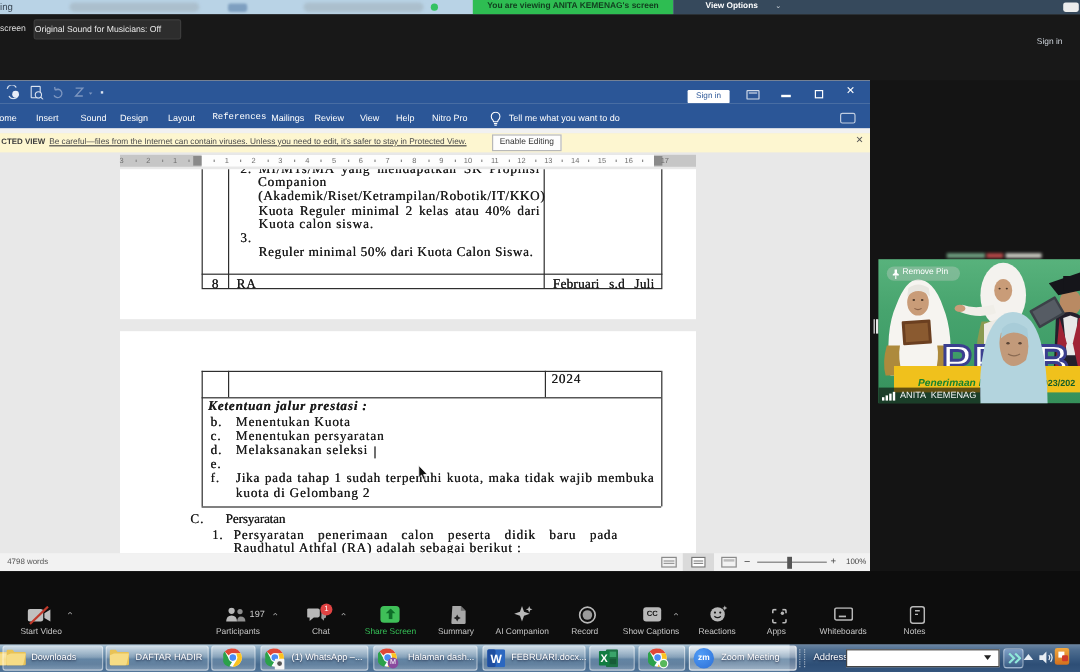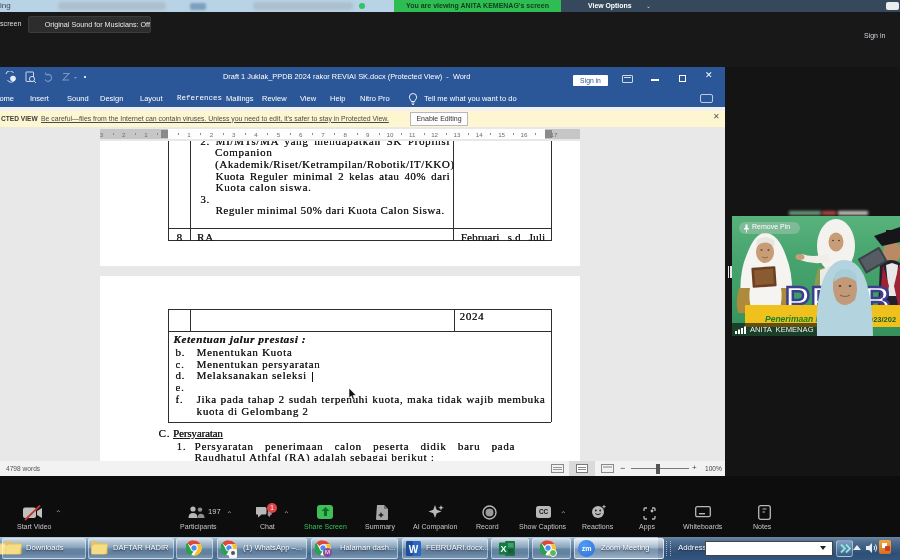--- a/index.html
+++ b/index.html
@@ -20,21 +20,21 @@
 <div class="abs" style="left:253px;top:2px;width:100px;height:8px;background:#abbfcd;border-radius:4px;filter:blur(1.5px);"></div>
 <div class="abs" style="left:359px;top:3px;width:6px;height:6px;background:#35c262;border-radius:50%;"></div>
 <div class="abs" style="left:394px;top:0;width:167px;height:12px;background:#2ebd52;color:#113d1e;font-size:7px;font-weight:bold;text-align:center;line-height:12px;white-space:nowrap;">You are viewing ANITA  KEMENAG's screen</div>
 <div class="abs" style="left:561px;top:0;width:339px;height:12px;background:#36495c;"></div>
 <div class="abs" style="left:588px;top:0;width:70px;height:12px;color:#fff;font-size:6.9px;font-weight:bold;line-height:12px;">View Options</div>
 <div class="abs" style="left:646px;top:0;width:10px;height:12px;color:#d8dde2;font-size:6px;line-height:12px;">⌄</div>
 <div class="abs" style="left:886px;top:2px;width:13px;height:8px;background:#ececec;border-radius:2px;"></div>
 
 <div class="abs" style="left:0;top:12px;width:900px;height:55px;background:#181818;"></div>
 <div class="abs" style="left:0;top:19px;color:#dcdcdc;font-size:7.2px;">screen</div>
-<div class="abs" style="left:28px;top:16px;width:123px;height:17px;background:#2d2d2d;border:1px solid #3c3c3c;border-radius:2px;color:#e8e8e8;font-size:7.2px;text-align:right;line-height:15px;white-space:nowrap;">Original Sound for Musicians: Off</div>
+<div class="abs" style="left:28px;top:16px;width:123px;height:17px;background:#2d2d2d;border:1px solid #3c3c3c;border-radius:2px;color:#e8e8e8;font-size:7.2px;text-align:left;line-height:15px;white-space:nowrap;">Original Sound for Musicians: Off</div>
 <div class="abs" style="left:864px;top:32px;color:#cdd3da;font-size:7px;">Sign in</div>
 
 <div class="abs" id="word" style="left:0;top:67px;width:725px;height:409px;background:#e8e8e8;overflow:hidden;">
 
   <div class="abs" style="left:0;top:0;width:725px;height:19px;background:#2b5697;"></div>
   <svg class="abs" style="left:5px;top:4px;" width="95" height="12" viewBox="0 0 95 12">
     <g fill="none" stroke="#dce4f0" stroke-width="1">
       <path d="M1 3 a4 4 0 0 1 7.5 -1 M10 8 a4 4 0 0 1 -7.5 1"></path>
       <circle cx="8" cy="7.5" r="2.8" fill="#e8eef8" stroke="none"></circle>
     </g>
@@ -45,21 +45,20 @@
     </g>
     <g fill="none" stroke="#7d96c0" stroke-width="1.1">
       <path d="M41 4 a3.5 3.5 0 1 1 -1 4.5 M41 4 l-0.5 -2.5 M41 4 l2.5 -0.5"></path>
     </g>
     <g stroke="#7d96c0" stroke-width="1.1" fill="none">
       <path d="M58 2.5 h6 l-6 6.5 h6"></path>
     </g>
     <path d="M69 6 l3 0 l-1.5 2 Z" fill="#7d96c0"></path>
     <rect x="79" y="5" width="2" height="2" fill="#dce4f0"></rect>
   </svg>
-  <div class="abs" style="left:223px;top:5px;color:#fff;font-size:7.4px;white-space:nowrap;">Draft 1 Juklak_PPDB 2024 rakor REVIAI SK.docx (Protected View) &nbsp;-&nbsp; Word</div>
   <div class="abs" style="left:573px;top:8px;width:35px;height:11px;background:#fff;border-radius:1px;color:#2b5697;font-size:6.8px;text-align:center;line-height:11px;">Sign in</div>
   <div class="abs" style="left:622px;top:8px;width:11px;height:8px;border:1px solid #cfd9e8;border-radius:1px;"></div>
   <div class="abs" style="left:624px;top:10px;width:7px;height:1px;background:#cfd9e8;"></div>
   <div class="abs" style="left:651px;top:12px;width:8px;height:1.5px;background:#fff;"></div>
   <div class="abs" style="left:679px;top:8px;width:7px;height:7px;border:1px solid #fff;"></div>
   <div class="abs" style="left:705px;top:3px;color:#fff;font-size:9px;">✕</div>
 
   <div class="abs" style="left:0;top:19px;width:725px;height:21px;background:#2b5697;"></div>
   <div class="abs" id="tabs" style="left:0;top:27px;width:725px;height:12px;color:#fff;font-size:7.5px;">
     <span class="abs" style="left:-6px;">Home</span>
@@ -168,25 +167,25 @@
     <div class="abs ser nw" style="left:359.5px;top:34.1px;font-size:11px;line-height:12px;">2024</div>
     <div class="abs ser nw" style="left:73.4px;top:57.4px;font-size:11px;line-height:12px;letter-spacing:0.65px;"><b><i>Ketentuan jalur prestasi :</i></b></div>
     <div class="abs ser nw" style="left:75.4px;top:70.1px;font-size:11px;line-height:12px;">b.</div>
     <div class="abs ser nw" style="left:96.5px;top:70.1px;font-size:11px;line-height:12px;">Menentukan Kuota</div>
     <div class="abs ser nw" style="left:75.4px;top:81.9px;font-size:11px;line-height:12px;">c.</div>
     <div class="abs ser nw" style="left:96.5px;top:81.9px;font-size:11px;line-height:12px;">Menentukan persyaratan</div>
     <div class="abs ser nw" style="left:75.4px;top:93.7px;font-size:11px;line-height:12px;">d.</div>
     <div class="abs ser nw" style="left:96.5px;top:93.7px;font-size:11px;line-height:12px;">Melaksanakan seleksi</div>
     <div class="abs ser nw" style="left:75.4px;top:105.5px;font-size:11px;line-height:12px;">e.</div>
     <div class="abs ser nw" style="left:75.4px;top:117.3px;font-size:11px;line-height:12px;">f.</div>
-    <div class="abs ser jl" style="left:96.5px;top:117.3px;width:348.8px;font-size:11px;line-height:12px;letter-spacing:0.6px;">Jika pada tahap 2 sudah terpenuhi kuota, maka tidak wajib membuka</div>
+    <div class="abs ser jl" style="left:96.5px;top:117.3px;width:348.8px;font-size:11px;line-height:12px;letter-spacing:0.6px;">Jika pada tahap 1 sudah terpenuhi kuota, maka tidak wajib membuka</div>
     <div class="abs ser nw" style="left:96.5px;top:129.1px;font-size:11px;line-height:12px;">kuota di Gelombang 2</div>
     <div class="abs" style="left:212px;top:96px;width:1px;height:10px;background:#111;"></div>
     <div class="abs ser nw" style="left:58.6px;top:151.3px;font-size:11px;line-height:12px;">C.</div>
-    <div class="abs ser nw" style="left:73px;top:151.3px;font-size:11px;line-height:12px;letter-spacing:-0.15px;text-decoration:underline;">Persyaratan</div>
+    <div class="abs ser nw" style="left:88px;top:151.3px;font-size:11px;line-height:12px;letter-spacing:-0.15px;">Persyaratan</div>
     <div class="abs ser nw" style="left:76.6px;top:163.9px;font-size:11px;line-height:12px;">1.</div>
     <div class="abs ser jl" style="left:94.6px;top:163.9px;width:320.4px;font-size:11px;line-height:12px;">Persyaratan penerimaan calon peserta didik baru pada</div>
     <div class="abs ser nw" style="left:94.6px;top:175.2px;font-size:11px;line-height:12px;">Raudhatul Athfal (RA) adalah sebagai berikut :</div>
     <svg class="abs" style="left:248.2px;top:112.8px;" width="10" height="14" viewBox="0 0 10 14">
         <polygon points="1,0 1,10 3.3,8 4.8,11.6 6.5,10.9 5,7.5 8,7.3" fill="#111" stroke="#fff" stroke-width="0.6"></polygon>
       </svg>
   </div>
 
   <div class="abs" id="status" style="left:0;top:393.5px;width:725px;height:15.9px;background:#f2f2f2;">
     <div class="abs" style="left:6px;top:4px;color:#555;font-size:6.6px;">4798 words</div>

